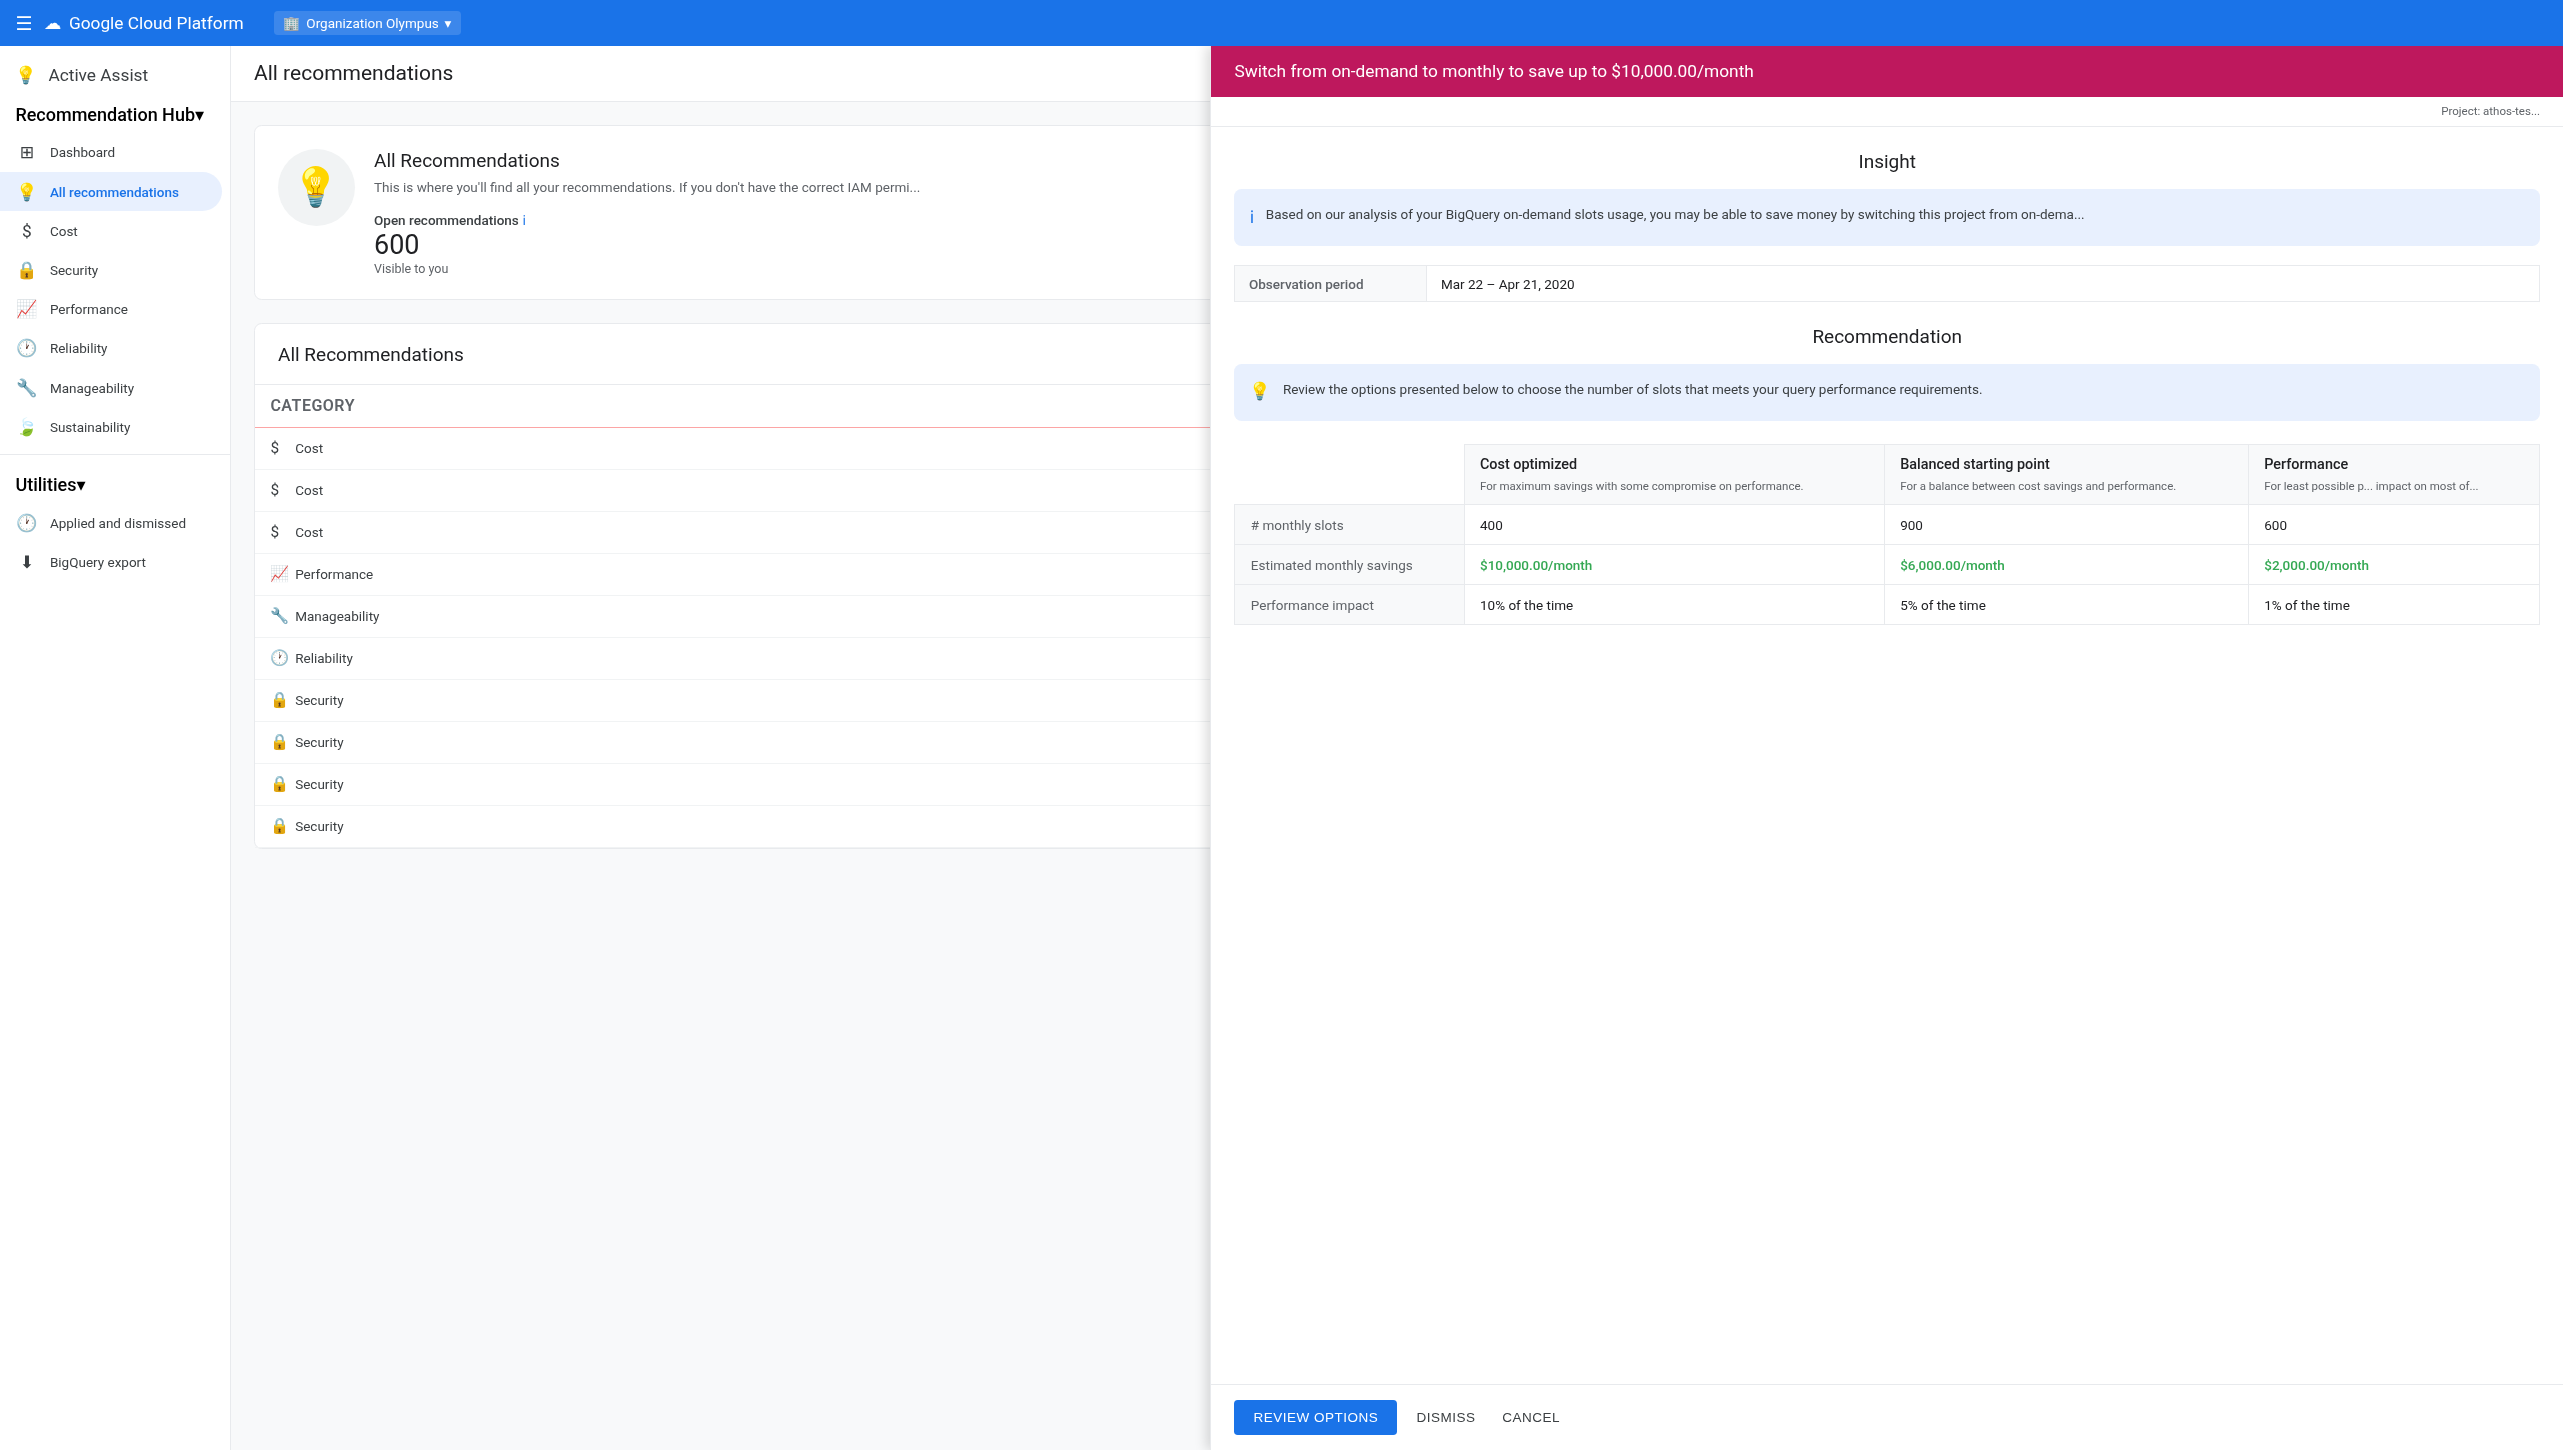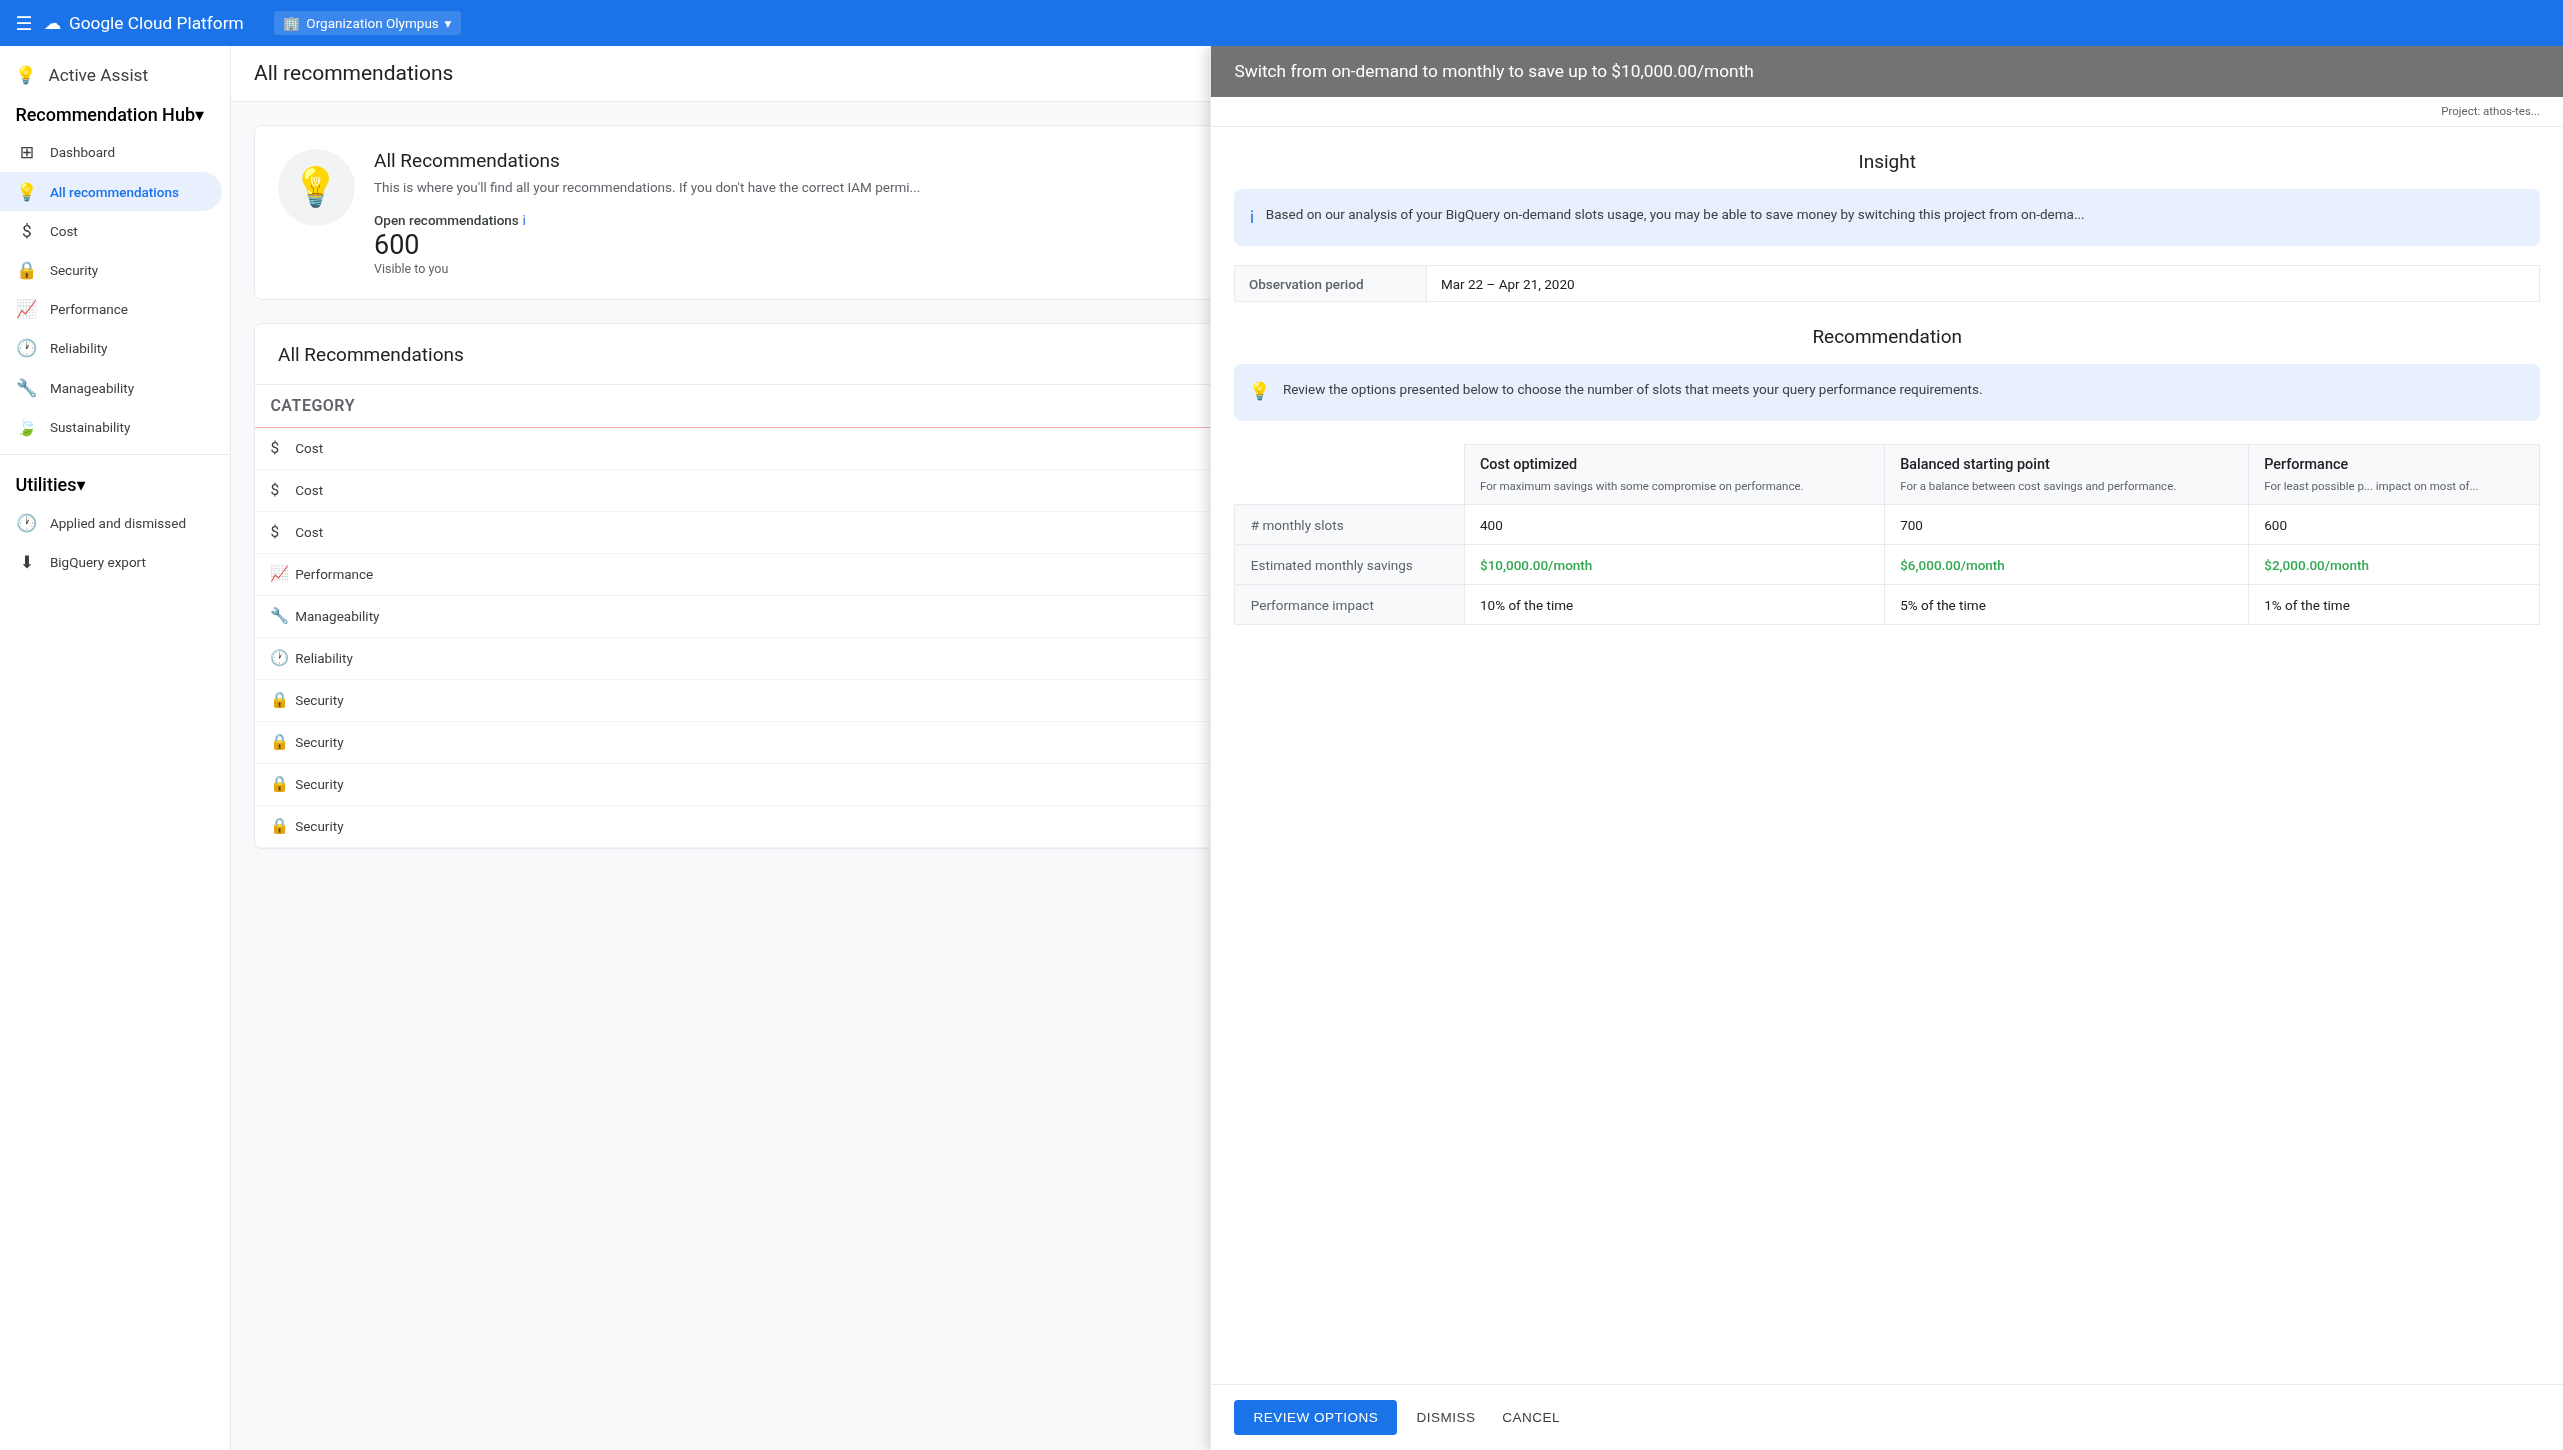--- a/index.html
+++ b/index.html
@@ -192,21 +192,21 @@
       border-left: 1px solid #e8eaed;
       box-shadow: -3.8px 0 11.5px rgba(0,0,0,0.15);
       display: flex;
       flex-direction: column;
       overflow: hidden;
       z-index: 5;
     }
 
     .panel-title {
       padding: 15.4px 23px;
-      background: #737373;
+      background: #be185d;
       color: white;
       font-size: 17.3px;
       font-weight: 400;
       flex-shrink: 0;
     }
 
     .panel-project {
       padding: 7.7px 23px;
       font-size: 11.5px;
       color: #5f6368;
@@ -600,21 +600,21 @@
               <th>
                 <div class="col-header-title">Performance</div>
                 <div class="col-header-desc">For least possible p... impact on most of...</div>
               </th>
             </tr>
           </thead>
           <tbody>
             <tr>
               <td class="col-label"># monthly slots</td>
               <td>400</td>
-              <td>700</td>
+              <td>900</td>
               <td>600</td>
             </tr>
             <tr>
               <td class="col-label">Estimated monthly savings</td>
               <td class="savings-value">$10,000.00/month</td>
               <td class="savings-value">$6,000.00/month</td>
               <td class="savings-value">$2,000.00/month</td>
             </tr>
             <tr>
               <td class="col-label">Performance impact</td>

